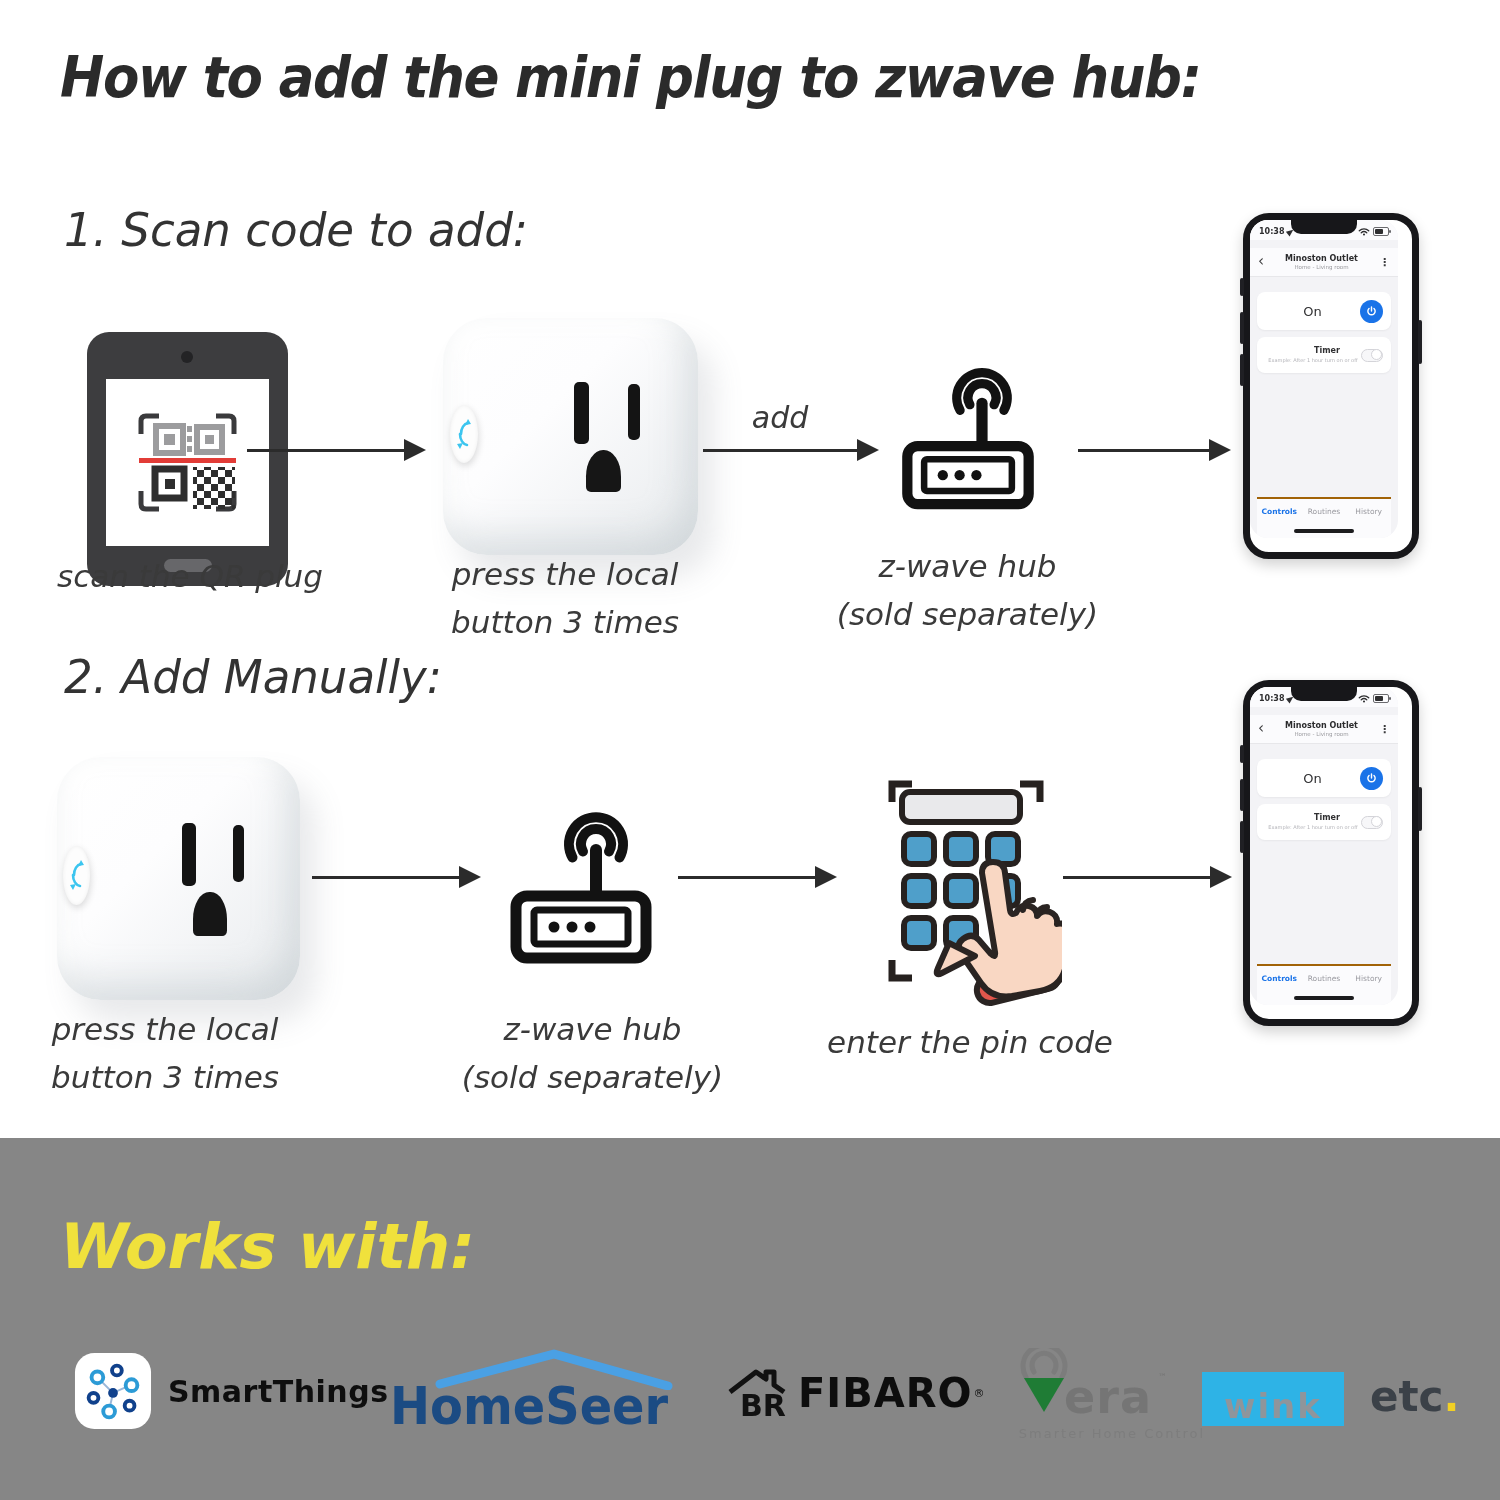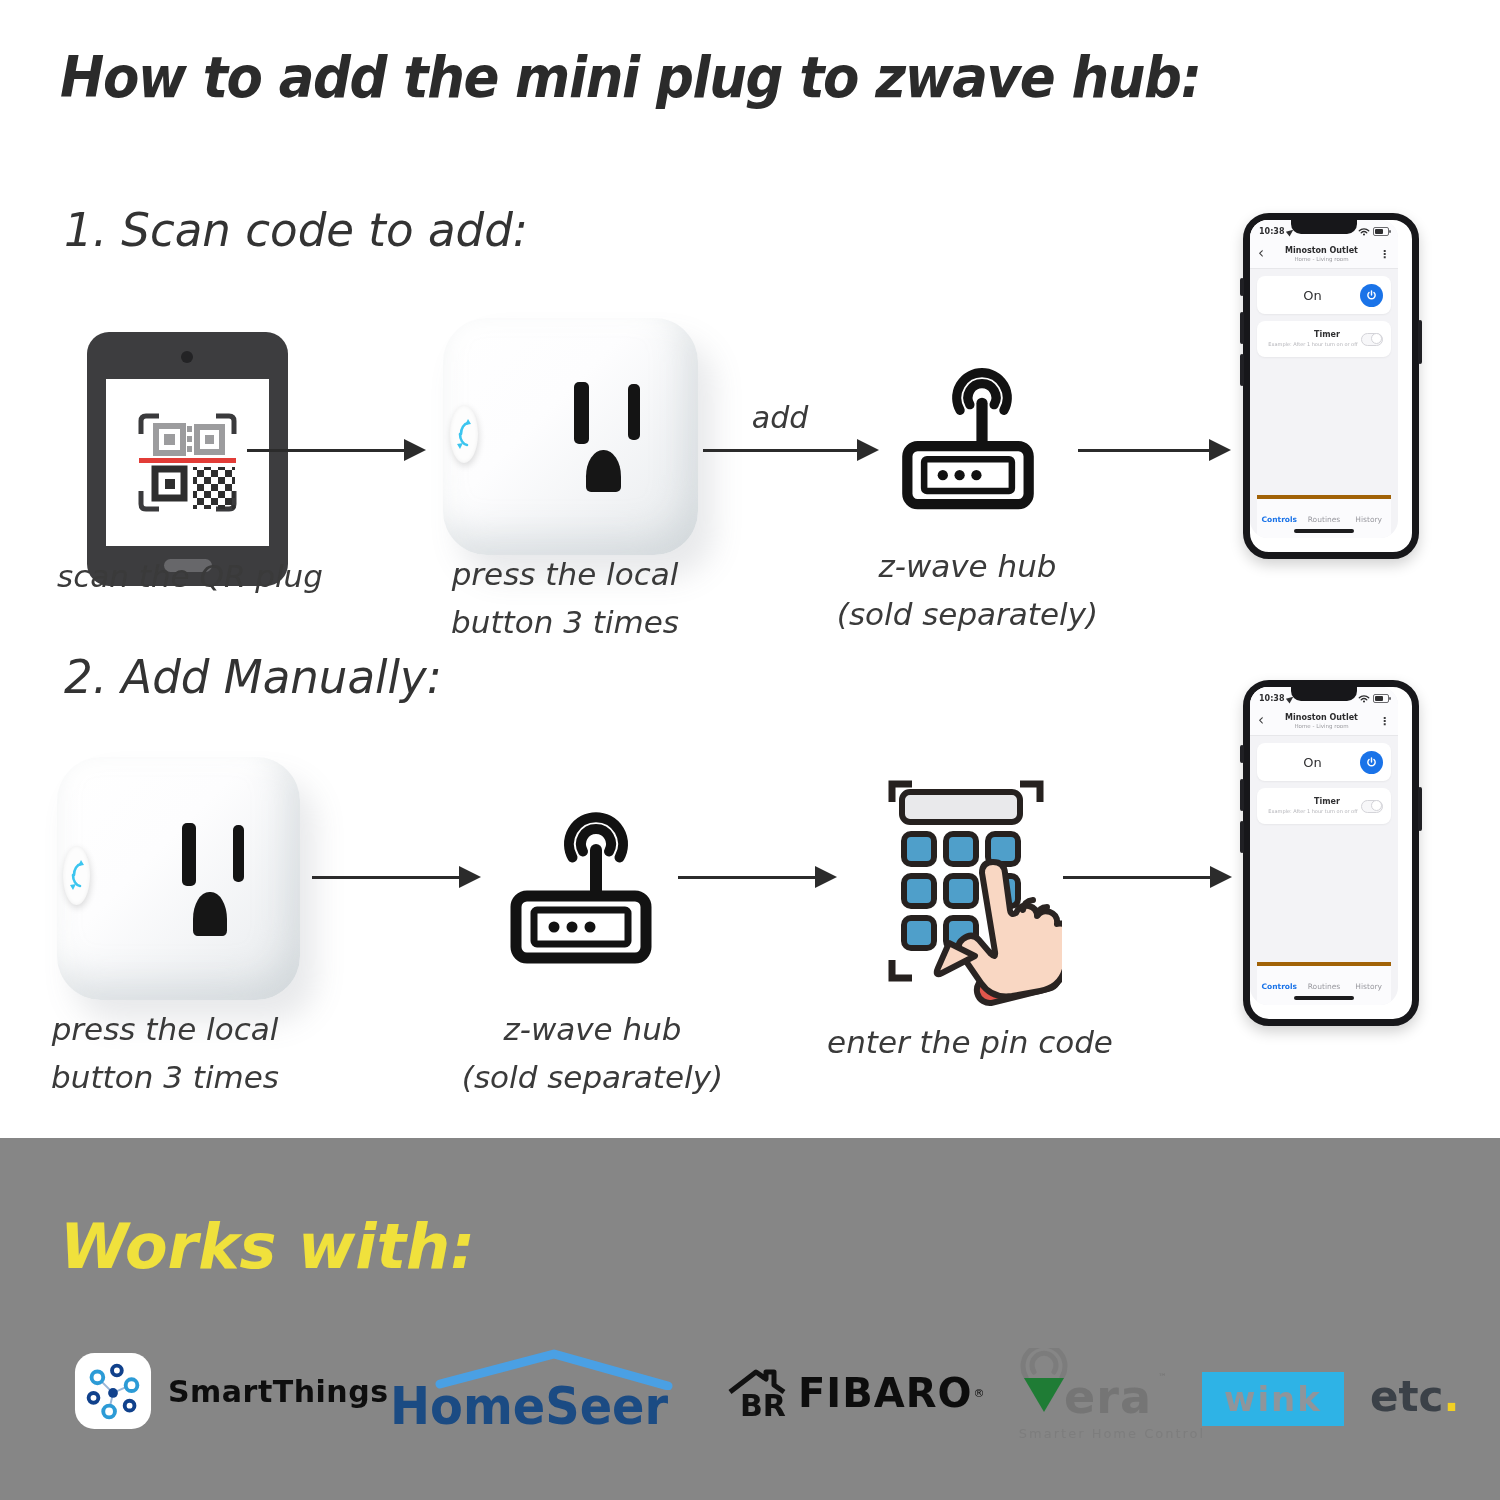--- a/index.html
+++ b/index.html
@@ -39,21 +39,21 @@
 
   
   .app-phone{position:absolute;width:162px;height:332px;background:#fff;border:7px solid #17171a;
     border-radius:26px;box-shadow:0 6px 14px rgba(0,0,0,.18);}
   .ap-btn{position:absolute;background:#202024;width:4px;border-radius:2px;}
   .ap-btn.l1{left:-10px;top:58px;height:18px;}
   .ap-btn.l2{left:-10px;top:92px;height:32px;}
   .ap-btn.l3{left:-10px;top:134px;height:32px;}
   .ap-btn.r1{right:-10px;top:100px;height:44px;}
   .ap-screen{position:relative;width:148px;height:318px;border-radius:18px;overflow:hidden;background:#f3f3f6;
-    display:flex;flex-direction:column;}
+    display:flex;flex-direction:column;gap:8px;}
   .ap-notch{position:absolute;top:0;left:50%;transform:translateX(-50%);width:66px;height:14px;background:#17171a;
     border-radius:0 0 10px 10px;}
   .ap-status{height:17px;display:flex;align-items:center;padding:3px 9px 0 9px;background:#fbfbfd;}
   .ap-time{font-size:8px;font-weight:700;color:#2e2e30;}
   .ap-loc{width:0;height:0;border-left:7px solid #2e2e30;border-top:3px solid transparent;border-bottom:3px solid transparent;
     transform:rotate(-38deg);margin-left:3px;}
   .ap-sp{flex:1;}
   .ap-batt{width:14px;height:7px;border:1px solid #6a6a6e;border-radius:2px;margin-left:3px;position:relative;}
   .ap-batt i{position:absolute;left:1px;top:1px;bottom:1px;width:8px;background:#2e2e30;border-radius:1px;}
   .ap-batt::after{content:"";position:absolute;right:-3px;top:1.5px;width:2px;height:3px;background:#6a6a6e;border-radius:1px;}
@@ -69,42 +69,42 @@
   .ap-on-label{font-size:13px;color:#303032;flex:1;}
   .ap-power{width:23px;height:23px;border-radius:50%;background:#1a73e8;display:flex;align-items:center;justify-content:center;}
   .ap-timer{height:36px;padding:0 8px;}
   .ap-timer-texts{flex:1;display:flex;flex-direction:column;line-height:1.35;}
   .ap-timer-label{font-size:8px;font-weight:700;color:#303032;margin-left:28px;}
   .ap-timer-sub{font-size:5px;color:#b3b3b8;}
   .ap-toggle{width:20px;height:11px;border:1px solid #d4d4d9;border-radius:7px;background:#f7f7f9;position:relative;}
   .ap-knob{position:absolute;right:0px;top:-0.5px;width:11px;height:11px;border-radius:50%;background:#fff;
     border:1px solid #d4d4d9;box-sizing:border-box;}
   .ap-fill{flex:1;}
-  .ap-tabs{height:25px;background:#fbfbfd;border-top:4px solid #a16207;display:flex;align-items:flex-end;}
+  .ap-tabs{height:25px;background:#fbfbfd;border-top:2px solid #a16207;display:flex;align-items:center;}
   .ap-tab{flex:1;text-align:center;font-size:7.5px;color:#9a9aa0;}
   .ap-tab.active{color:#1a73e8;font-weight:700;}
   .ap-home{height:14px;background:#fbfbfd;display:flex;align-items:center;justify-content:center;}
   .ap-home-bar{width:60px;height:4px;border-radius:2px;background:#1c1c1e;}
 
   
   .band{position:absolute;left:0;top:1138px;width:1500px;height:362px;background:#868686;}
   .works-title{left:60px;top:1210px;font-size:62px;font-style:italic;font-weight:600;color:#f0e13c;white-space:nowrap;}
 
   .logo{position:absolute;display:flex;align-items:center;}
   .st-text{font-size:30px;font-weight:700;color:#0e0e0e;letter-spacing:.5px;}
   .hs-wrap{left:390px;top:1350px;width:330px;height:84px;}
   .hs-roof{position:absolute;left:44px;top:-4px;}
   .hs-text{position:absolute;left:0;top:26px;font-size:52px;font-weight:700;color:#1b4b83;white-space:nowrap;transform:scaleX(.92);transform-origin:left top;}
   .fb-text{font-size:40px;font-weight:800;color:#0d0d0d;letter-spacing:1px;}
   .fb-reg{font-size:11px;color:#0d0d0d;vertical-align:top;line-height:1;margin-left:1px;}
   .vera-wrap{left:1012px;top:1348px;width:210px;height:100px;display:block;}
   .vera-era{position:absolute;left:52px;top:22px;font-size:46px;color:#757575;font-weight:600;letter-spacing:1px;}
   .vera-tm{position:absolute;left:146px;top:24px;font-size:9px;color:#757575;}
   .vera-sub{position:absolute;left:0px;top:78px;width:200px;text-align:center;font-size:13px;color:#7d7d7d;letter-spacing:2px;white-space:nowrap;}
-  .wink-box{left:1202px;top:1372px;width:142px;height:54px;background:#2eb3e6;display:flex;align-items:center;justify-content:center;}
+  .wink-box{left:1202px;top:1372px;width:142px;height:54px;background:#2eb3e6;display:flex;align-items:flex-end;justify-content:center;}
   .wink-text{font-size:34px;font-weight:800;color:#8f959b;letter-spacing:2px;}
   .etc-wrap{left:1370px;top:1372px;font-size:42px;font-weight:700;color:#3b4148;}
   .etc-dot{color:#f2d024;}
 </style>
 </head>
 <body>
 
 <div class="canvas">
 
   <div class="abs main-title">How to add the mini plug to zwave hub:</div>

